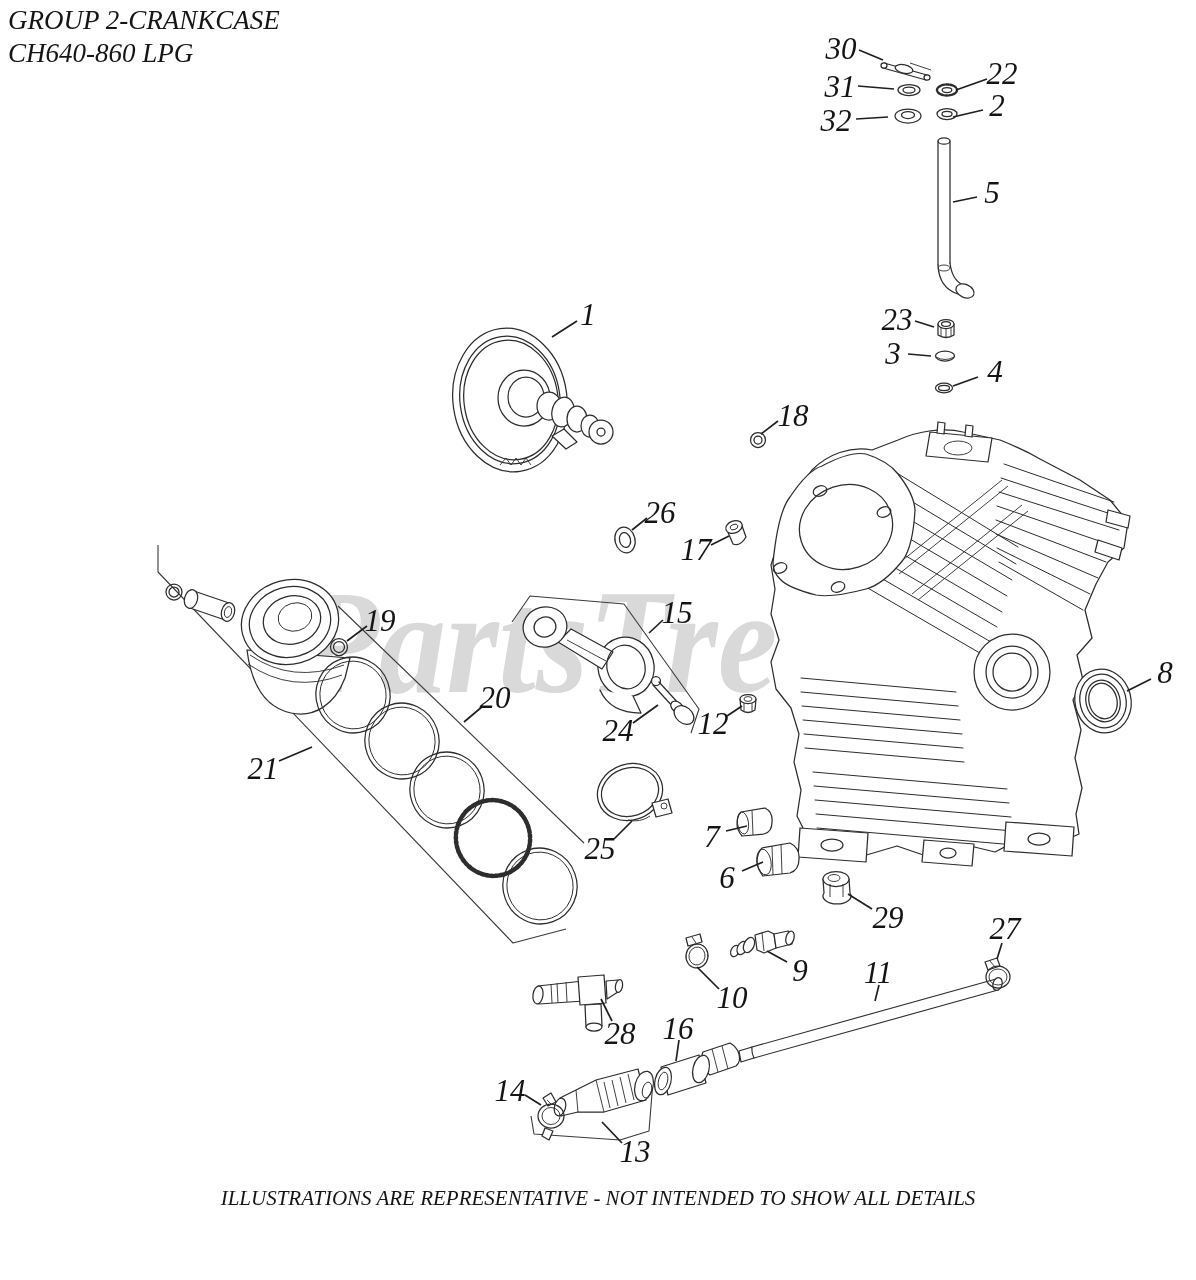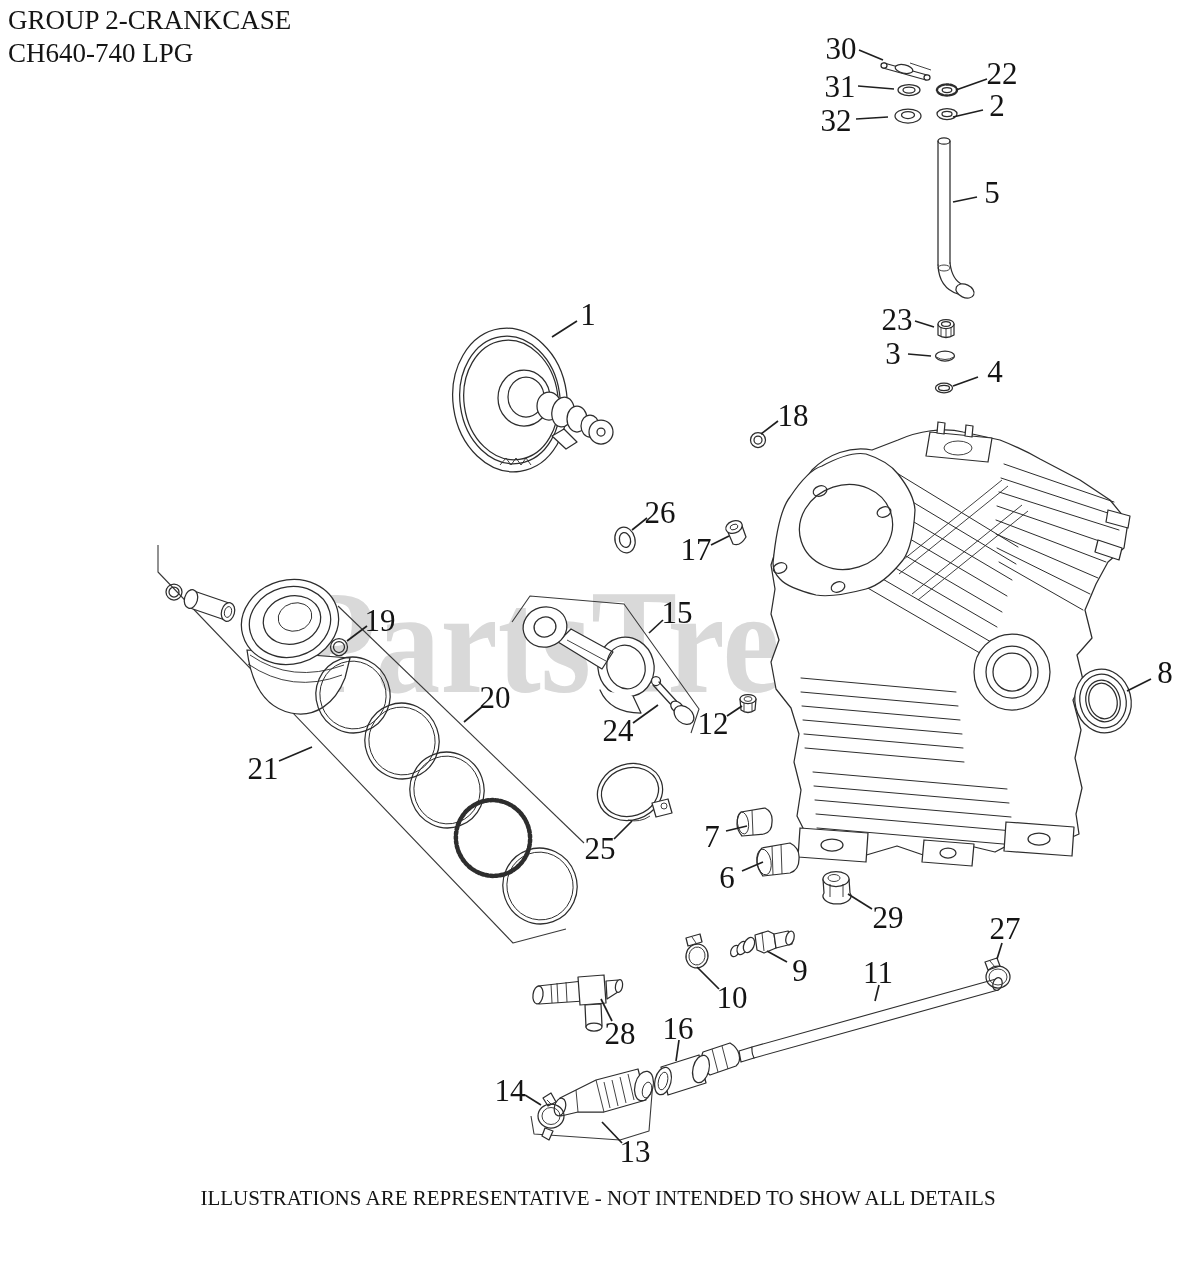--- a/index.html
+++ b/index.html
@@ -1,38 +1,38 @@
 <!DOCTYPE html>
 <html><head>
 <meta charset="utf-8">
 <style>
   html,body{margin:0;padding:0;background:#fff;}
   #page{position:relative;width:1196px;height:1280px;background:#ffffff;overflow:hidden;
-        font-family:"Liberation Serif","DejaVu Serif",serif;color:#111;}
+        font-family:"Liberation Serif","DejaVu Serif",serif;color:#111;font-style:italic;}
   #title{position:absolute;left:8px;top:4px;font-size:27px;line-height:33px;color:#151515;}
   #footer{position:absolute;left:0;top:1186px;width:100%;text-align:center;font-size:21px;color:#151515;}
   svg{position:absolute;left:0;top:0;}
   .ln{fill:none;stroke:#2d2d2d;stroke-width:1.25;stroke-linejoin:round;stroke-linecap:round;}
   .fw{fill:#ffffff;stroke:#2d2d2d;stroke-width:1.25;stroke-linejoin:round;stroke-linecap:round;}
   .fin{fill:none;stroke:#2d2d2d;stroke-width:1;stroke-linecap:round;}
   .thin{fill:none;stroke:#2d2d2d;stroke-width:0.9;}
   .bracket{fill:none;stroke:#3a3a3a;stroke-width:1.1;stroke-linejoin:round;}
   .leader{stroke:#1f1f1f;stroke-width:1.7;}
   .callout{font-family:"Liberation Serif","DejaVu Serif",serif;font-size:31px;fill:#141414;
            text-anchor:middle;dominant-baseline:central;}
   #watermark-text{font-family:"Liberation Serif","DejaVu Serif",serif;font-weight:bold;font-size:148px;}
 </style>
 </head>
 <body>
 
 <div id="page">
 
   <div id="title">
     <div>GROUP 2-CRANKCASE</div>
-    <div>CH640-740 LPG</div>
+    <div>CH640-860 LPG</div>
   </div>
 
   <svg id="diagram-svg" width="1196" height="1280" viewBox="0 0 1196 1280">
 
     <text id="watermark-text" x="297" y="692" textLength="540" lengthAdjust="spacingAndGlyphs" fill="#d9d9d9">PartsTree</text>
 
     <g>
       <ellipse class="fw" cx="510" cy="400" rx="57" ry="72" transform="rotate(-8 510 400)"></ellipse>
       <ellipse class="ln" cx="510" cy="400" rx="50" ry="64" transform="rotate(-8 510 400)"></ellipse>
       <ellipse class="ln" cx="511" cy="400" rx="47" ry="60" transform="rotate(-8 511 400)"></ellipse>

